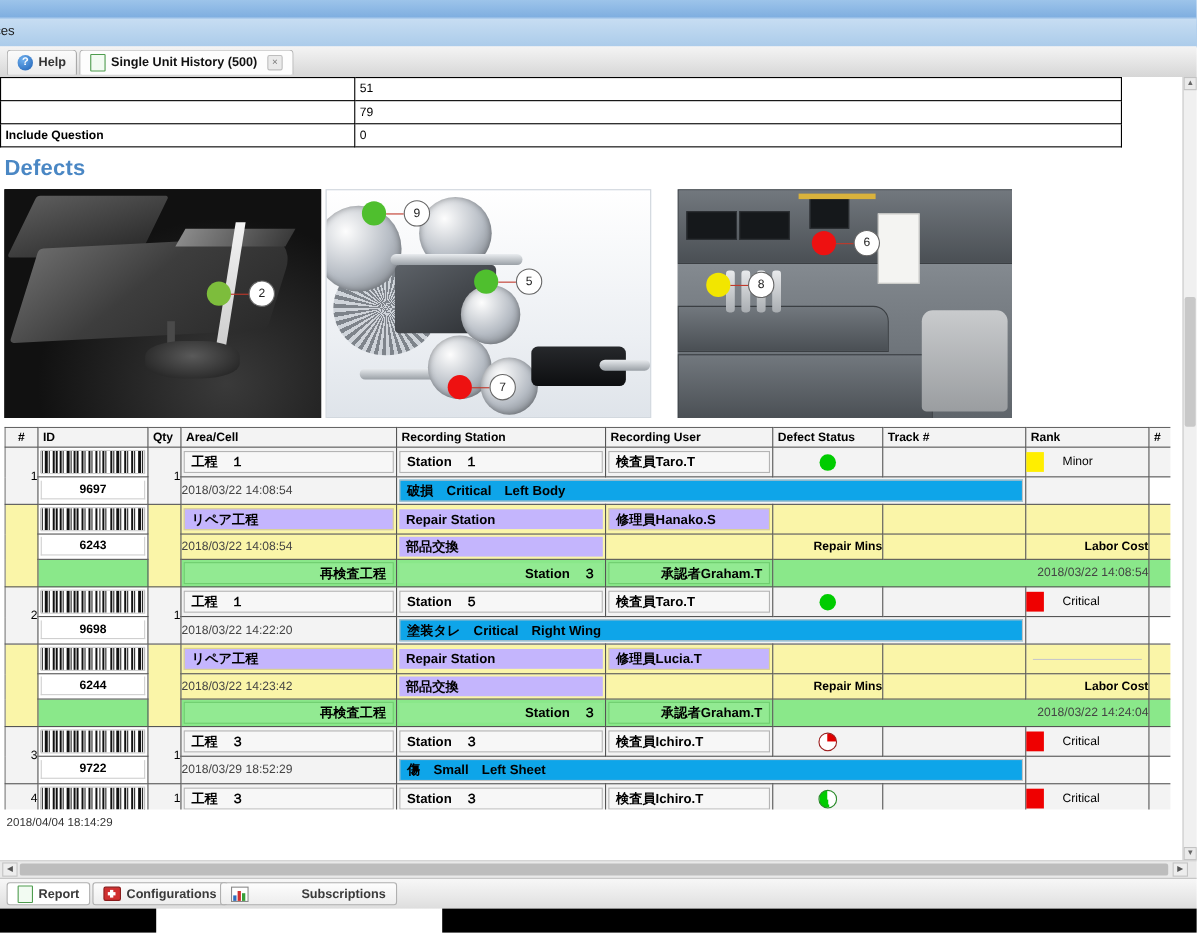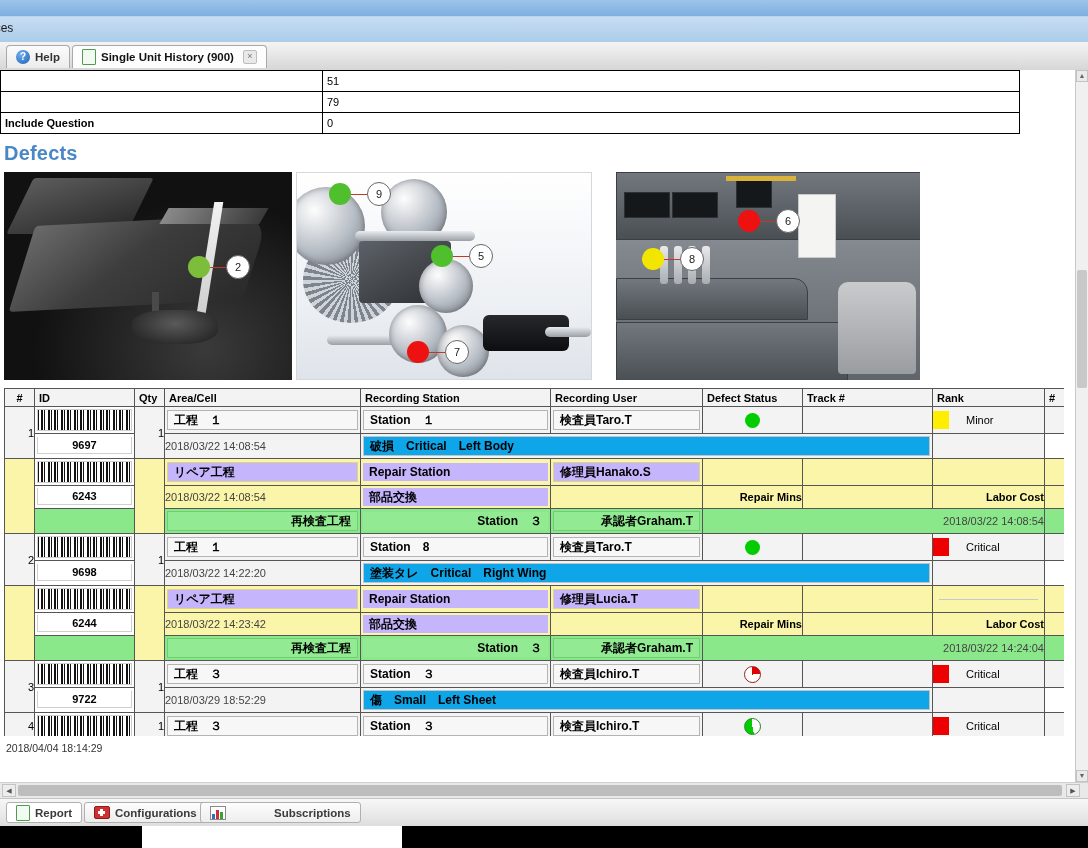--- a/index.html
+++ b/index.html
@@ -267,21 +267,21 @@
     </div>
   </div>
 
   <div class="tabstrip">
     <div class="tab help">
       <span class="ico-help">?</span>
       <span>Help</span>
     </div>
     <div class="tab active">
       <span class="ico-doc"></span>
-      <span>Single Unit History (900)</span>
+      <span>Single Unit History (500)</span>
       <span class="closex">×</span>
     </div>
   </div>
 
   <div class="report">
 
     <table class="minitable">
       <tbody>
           <tr>
         <td class="k"></td>
@@ -494,21 +494,21 @@
           <tr>
             <td class="rowno" rowspan="2">2</td>
             <td class="wht">
                 <div class="barcode"></div>
               </td>
             <td class="qty" rowspan="2">1</td>
             <td>
                 <div class="cellbox">工程　１</div>
               </td>
             <td>
-                <div class="cellbox">Station　8</div>
+                <div class="cellbox">Station　５</div>
               </td>
             <td>
                 <div class="cellbox">検査員Taro.T</div>
               </td>
             <td>
                 <span class="statdot dot-green"></span>
               </td>
             <td></td>
             <td>
                 <div class="rankcell">

